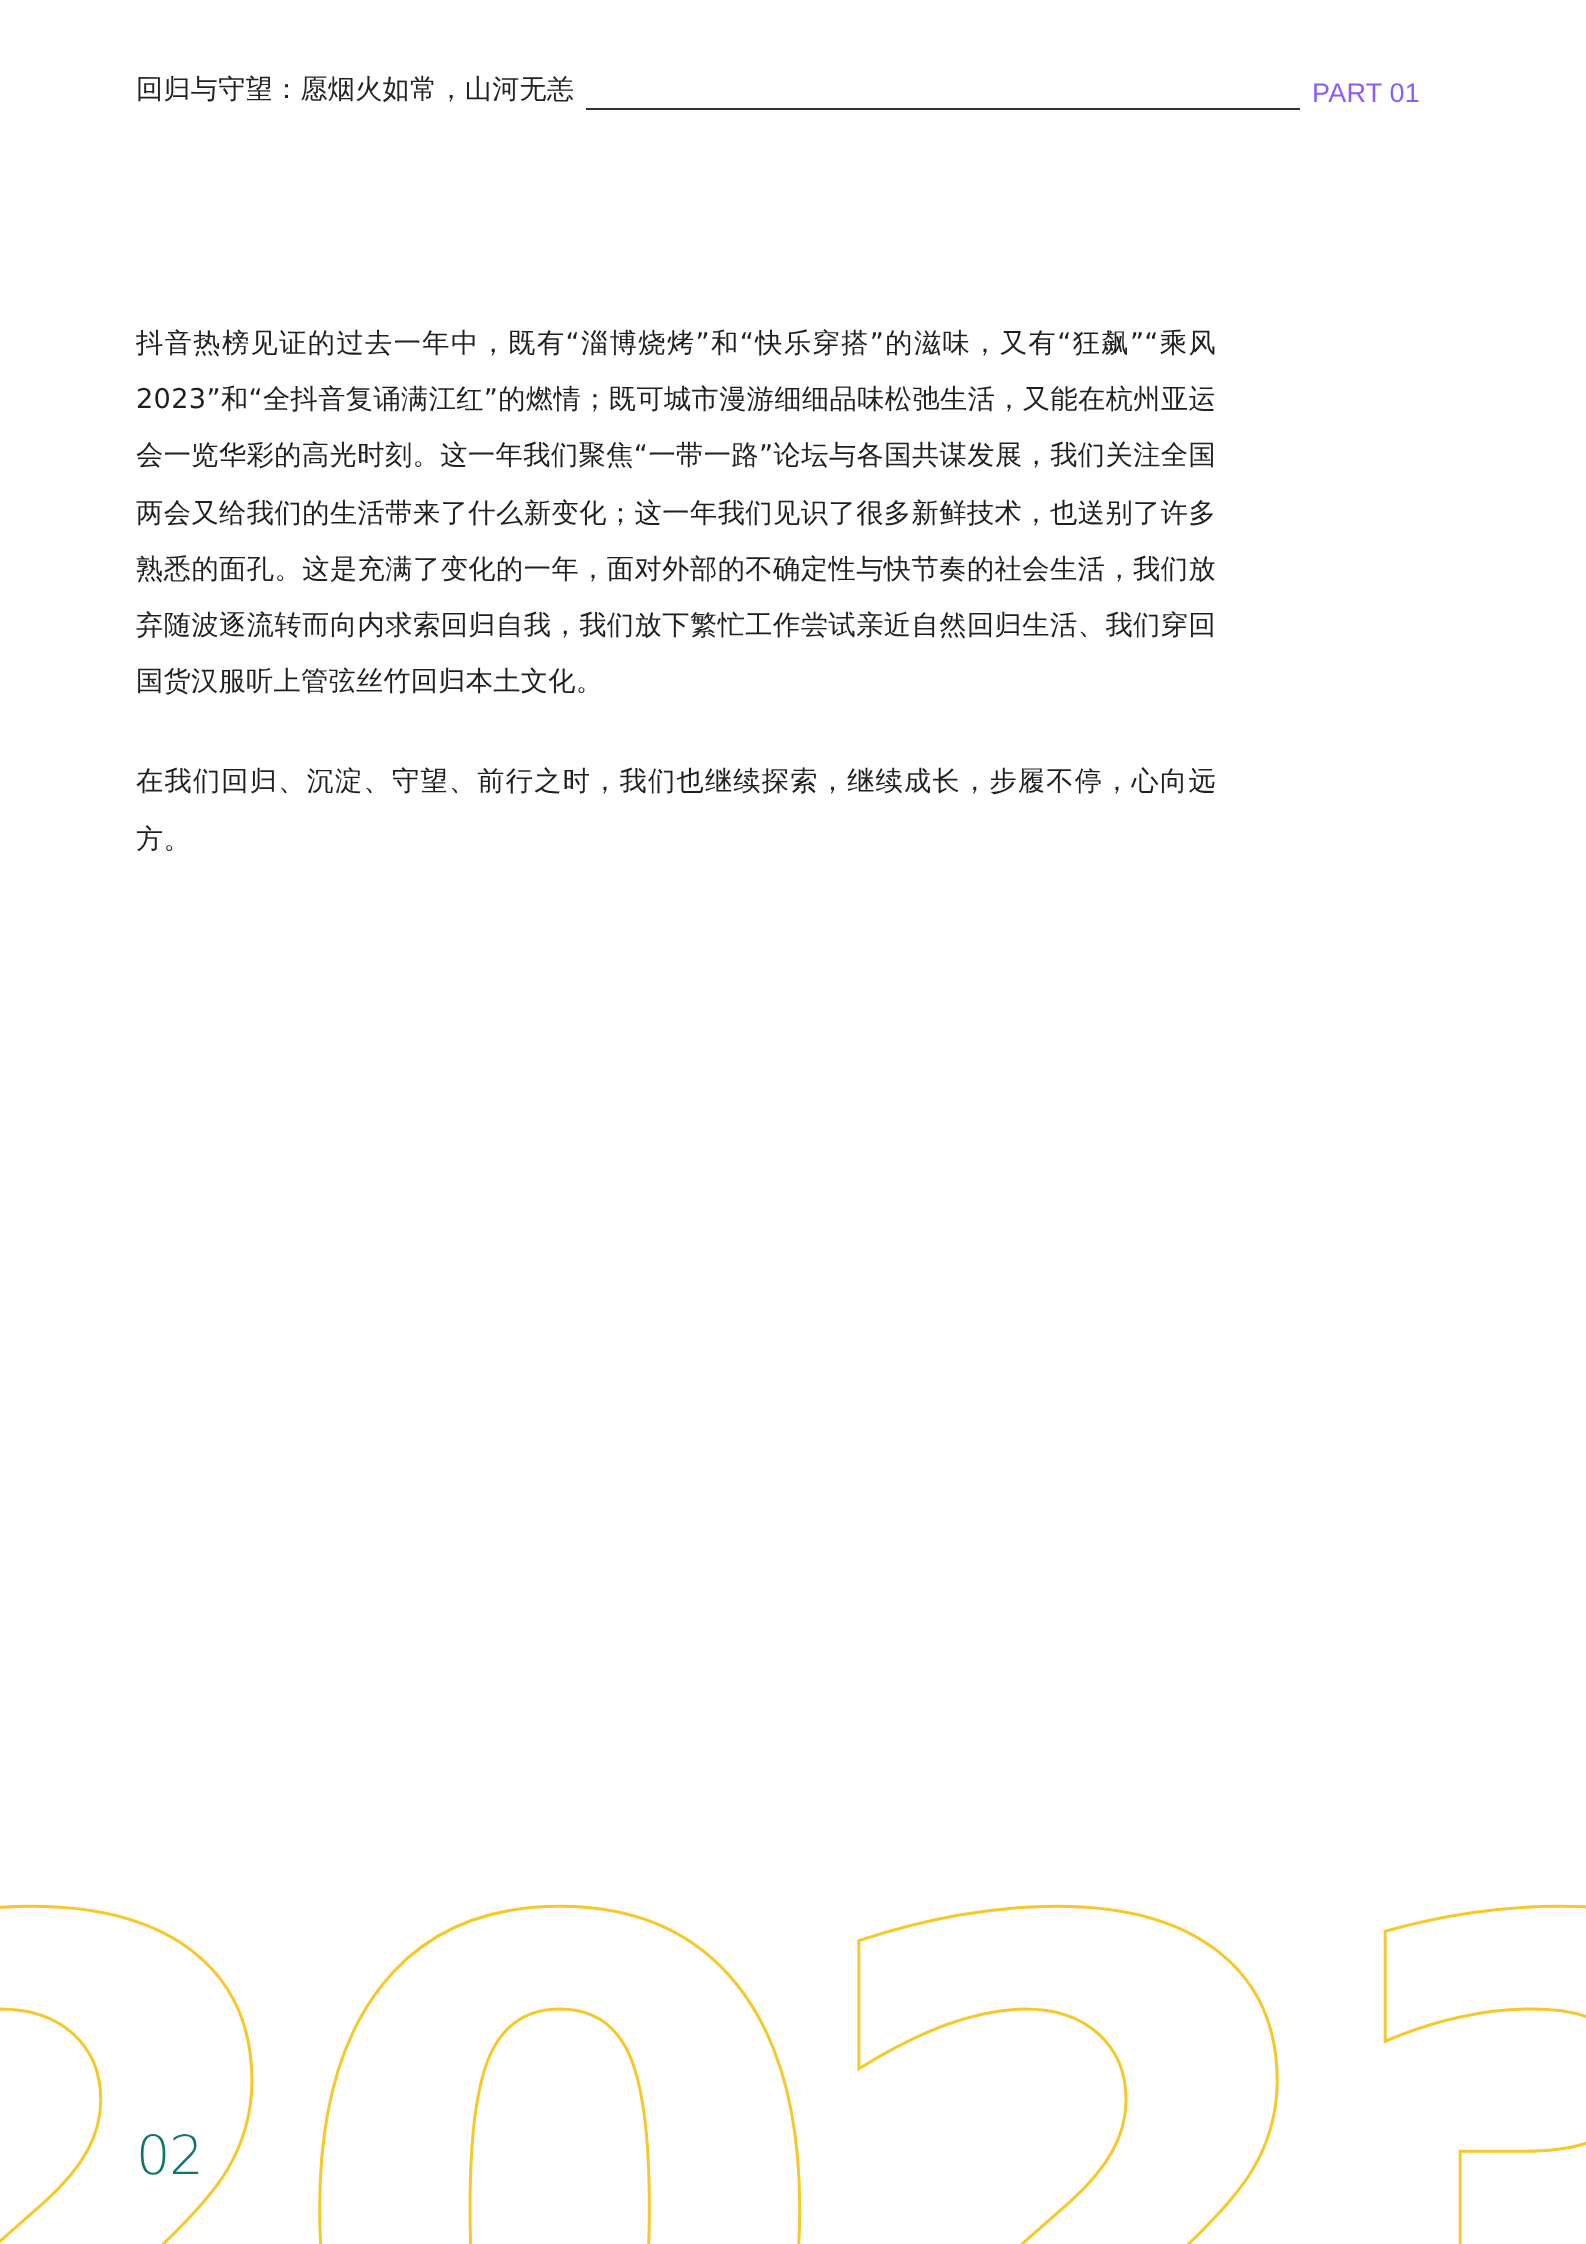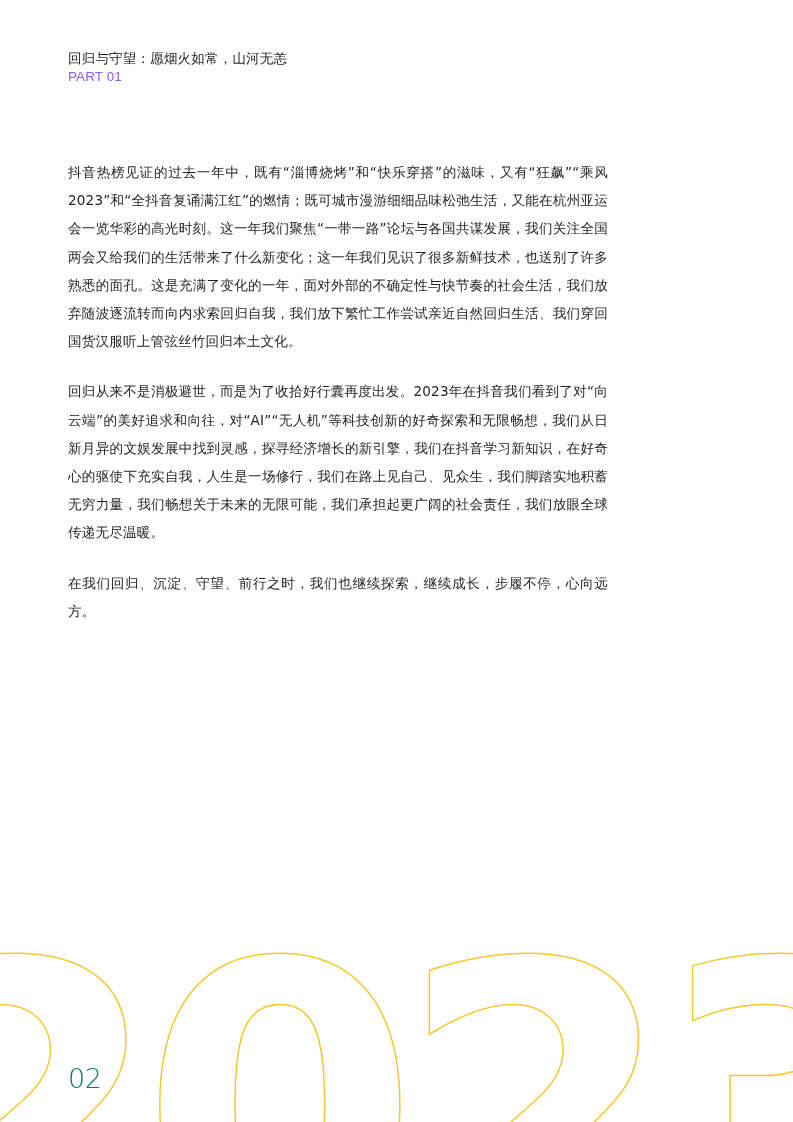--- a/index.html
+++ b/index.html
@@ -11,26 +11,25 @@
       width: 793px;
       height: 1122px;
       position: relative;
       overflow: hidden;
       font-family: "DejaVu Sans", sans-serif;
       color: #1f1f1f;
     }
     .page-header {
       position: absolute;
       left: 68px;
-      top: 50px;
+      top: 34px;
       width: 642px;
       height: 20px;
       display: flex;
-      align-items: flex-start;
-      flex-direction: column;
+      align-items: flex-end;
     }
     .header-title {
       font-size: 13.5px;
       color: #222222;
       white-space: nowrap;
       letter-spacing: 0.2px;
     }
     .header-rule {
       flex: 1;
       height: 0;
@@ -90,21 +89,20 @@
 <body>
 
 <header class="page-header">
   <span class="header-title">回归与守望：愿烟火如常，山河无恙</span>
   <span class="header-rule"></span>
   <span class="header-part">PART 01</span>
 </header>
 
 <main class="body-text">
   <p>抖音热榜见证的过去一年中，既有“淄博烧烤”和“快乐穿搭”的滋味，又有“狂飙”“乘风2023”和“全抖音复诵满江红”的燃情；既可城市漫游细细品味松弛生活，又能在杭州亚运会一览华彩的高光时刻。这一年我们聚焦“一带一路”论坛与各国共谋发展，我们关注全国两会又给我们的生活带来了什么新变化；这一年我们见识了很多新鲜技术，也送别了许多熟悉的面孔。这是充满了变化的一年，面对外部的不确定性与快节奏的社会生活，我们放弃随波逐流转而向内求索回归自我，我们放下繁忙工作尝试亲近自然回归生活、我们穿回国货汉服听上管弦丝竹回归本土文化。</p>
-  <p>回归从来不是消极避世，而是为了收拾好行囊再度出发。2023年在抖音我们看到了对“向云端”的美好追求和向往，对“AI”“无人机”等科技创新的好奇探索和无限畅想，我们从日新月异的文娱发展中找到灵感，探寻经济增长的新引擎，我们在抖音学习新知识，在好奇心的驱使下充实自我，人生是一场修行，我们在路上见自己、见众生，我们脚踏实地积蓄无穷力量，我们畅想关于未来的无限可能，我们承担起更广阔的社会责任，我们放眼全球传递无尽温暖。</p>
   <p>在我们回归、沉淀、守望、前行之时，我们也继续探索，继续成长，步履不停，心向远方。</p>
 </main>
 
 <div class="big-year">
   <svg width="793" height="262" viewBox="0 0 793 262" xmlns="http://www.w3.org/2000/svg">
     <text id="bigYearText" x="397" y="390" text-anchor="middle" font-family="DejaVu Sans, sans-serif" font-weight="bold" font-size="400" letter-spacing="-22" fill="none" stroke="#F7C82A" stroke-width="1.5">2023</text>
   </svg>
 </div>
 
 <div class="page-number">02</div>

